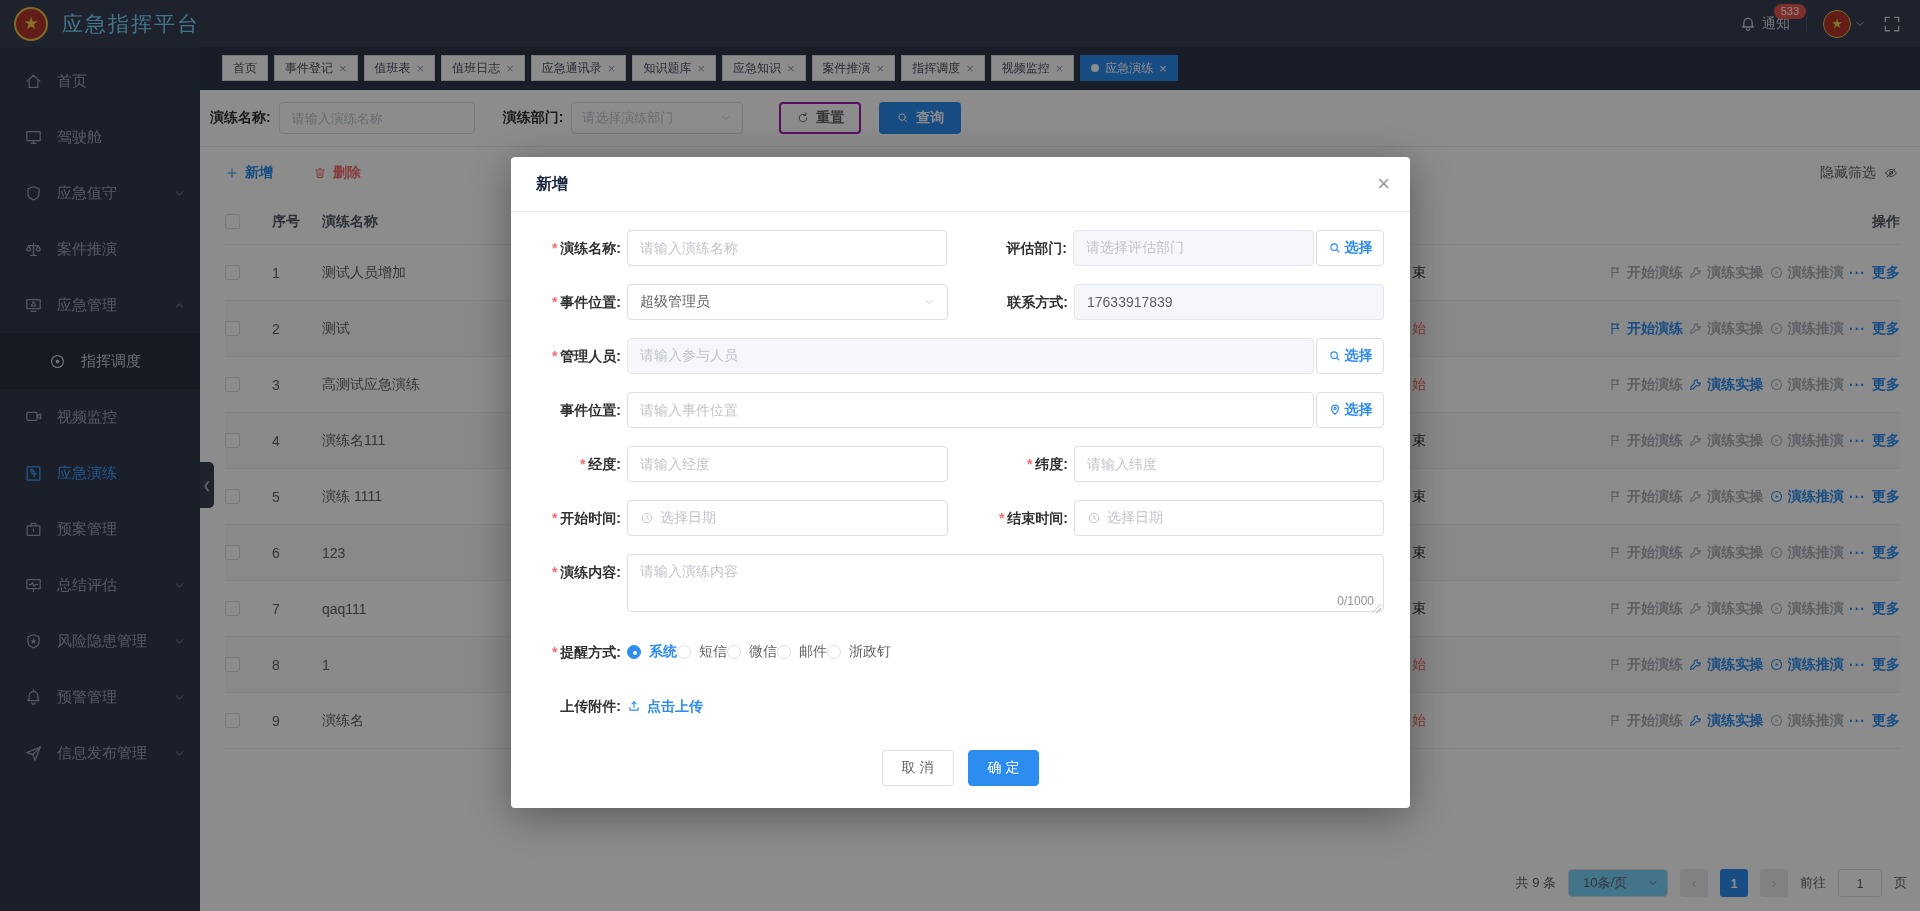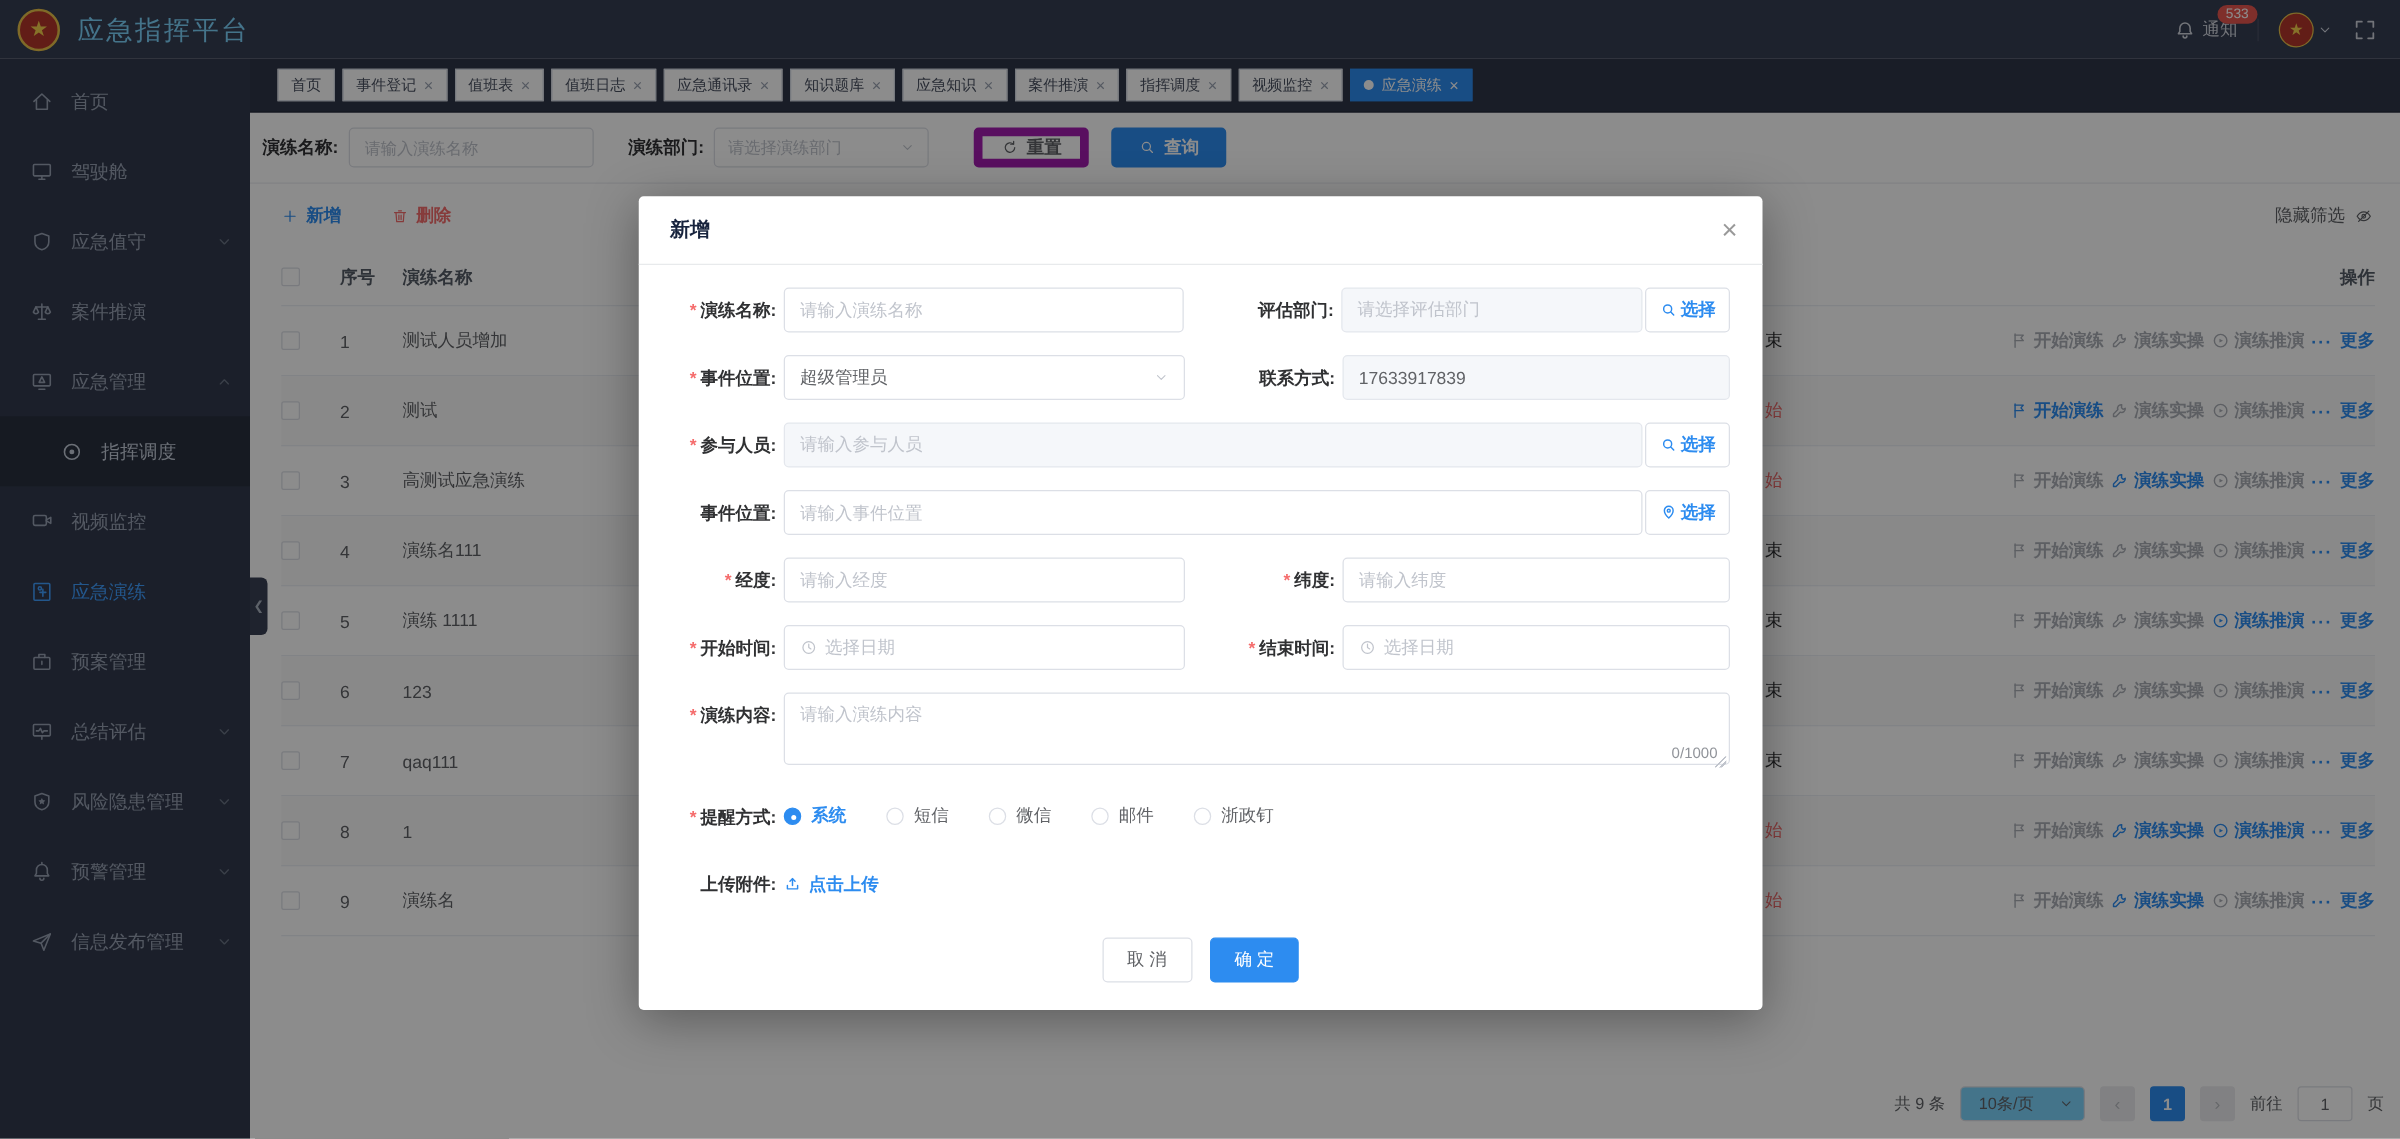--- a/index.html
+++ b/index.html
@@ -44,21 +44,21 @@
   .tab.active .tclose{color:#fff;}
 
   
   .content{position:absolute;top:90px;left:200px;right:0;bottom:0;background:#fff;}
   .filter-row{display:flex;align-items:center;height:57px;padding:0 20px 0 10px;border-bottom:1px solid #ebedf1;}
   .f-label{font-size:14px;font-weight:bold;color:#303133;margin-right:8px;white-space:nowrap;}
   .f-input{width:196px;height:32px;border:1px solid #dcdfe6;border-radius:4px;padding:0 12px;font-size:13px;color:#606266;background:#fff;font-family:inherit;}
   .f-input::placeholder{color:#c0c4cc;}
   .f-select{width:172px;height:32px;border:1px solid #dcdfe6;border-radius:4px;padding:0 10px;display:flex;align-items:center;justify-content:space-between;color:#c0c4cc;font-size:13px;background:#fff;cursor:pointer;}
   .gap28{width:28px;}.gap36{width:36px;}.gap18{width:18px;}
-  .btn{height:32px;border-radius:4px;display:inline-flex;align-items:center;justify-content:center;gap:6px;font-size:14px;cursor:pointer;border:7px solid #a21caf;background:#fff;color:#606266;padding:0 15px;font-family:inherit;}
+  .btn{height:32px;border-radius:4px;display:inline-flex;align-items:center;justify-content:center;gap:6px;font-size:14px;cursor:pointer;border:2px solid #a21caf;background:#fff;color:#606266;padding:0 15px;font-family:inherit;}
   .btn.primary{background:#2d8cf0;border-color:#2d8cf0;color:#fff;}
 
   .tool-row{display:flex;align-items:center;height:52px;padding:0 22px 0 25px;}
   .tool-link{display:inline-flex;align-items:center;gap:6px;font-size:14px;font-weight:bold;cursor:pointer;}
   .tool-link.add{color:#2d8cf0;}
   .tool-link.del{color:#f56c6c;margin-left:40px;}
   .hide-filter{margin-left:auto;display:inline-flex;align-items:center;gap:8px;color:#606266;font-size:14px;cursor:pointer;}
 
   
   .table{padding:0 20px 0 25px;}
@@ -107,21 +107,21 @@
   .w-col1{width:321px;}
   .w-col2{width:242px;}
   .w-col2w{width:310px;}
   .w-full{width:689px;}
   .selbtn{width:68px;height:36px;border:1px solid #dcdfe6;border-radius:4px;background:#fff;color:#2d8cf0;font-size:14px;font-weight:bold;display:inline-flex;align-items:center;justify-content:center;gap:3px;cursor:pointer;margin-left:2px;font-family:inherit;}
   .selbtn .ic{width:14px;height:14px;stroke-width:2;}
   .ta-wrap{position:relative;width:759px;}
   .tarea{width:100%;height:58px;border:1px solid #dcdfe6;border-radius:4px;padding:8px 12px;font-size:14px;color:#606266;resize:none;font-family:inherit;}
   .ta-count{position:absolute;right:10px;bottom:8px;font-size:12px;color:#909399;background:#fff;padding-left:4px;}
   .ta-grip{position:absolute;right:3px;bottom:3px;width:9px;height:9px;background:linear-gradient(135deg,transparent 45%,#c0c4cc 45%,#c0c4cc 55%,transparent 55%,transparent 70%,#c0c4cc 70%,#c0c4cc 80%,transparent 80%);}
-  .radios{display:flex;align-items:center;gap:32px;height:36px;}
+  .radios{display:flex;align-items:center;height:36px;}
   .radio{display:inline-flex;align-items:center;gap:8px;font-size:14px;color:#606266;cursor:pointer;}
   .rdot{width:14px;height:14px;border-radius:50%;border:1px solid #dcdfe6;background:#fff;flex:none;position:relative;}
   .radio.checked{color:#2d8cf0;font-weight:bold;}
   .radio.checked .rdot{background:#2d8cf0;border-color:#2d8cf0;}
   .radio.checked .rdot::after{content:"";position:absolute;left:5px;top:5px;width:4px;height:4px;border-radius:50%;background:#fff;}
   .upload-link{display:inline-flex;align-items:center;gap:6px;color:#2d8cf0;font-size:14px;font-weight:bold;cursor:pointer;line-height:36px;}
   .m-ft{margin-top:auto;display:flex;justify-content:center;gap:14px;padding-bottom:22px;}
   .mbtn{height:36px;border-radius:4px;font-size:14px;cursor:pointer;font-family:inherit;padding:0 19px;}
   .mbtn.cancel{background:#fff;border:1px solid #dcdfe6;color:#606266;}
   .mbtn.ok{background:#2d8cf0;border:1px solid #2d8cf0;color:#fff;}
@@ -769,21 +769,21 @@
             </svg>
         </div>
         <span class="flabel c2">联系方式:</span>
         <span class="fgap"></span>
         <div class="inp grey w-col2w">
             <span>17633917839</span>
           </div>
       </div>
 
       <div class="frow">
-        <span class="flabel"><span class="req">*</span><span>参与人员:</span></span>
+        <span class="flabel"><span class="req">*</span><span>管理人员:</span></span>
         <span class="fgap"></span>
         <div class="inp grey w-full">
             <span class="ph">请输入参与人员</span>
           </div>
         <button class="selbtn">
           <svg class="ic" viewBox="0 0 24 24">
               <circle cx="10.5" cy="10.5" r="5.5"></circle>
               <path d="m14.8 14.8 4 4"></path>
             </svg>
           <span>选择</span>

